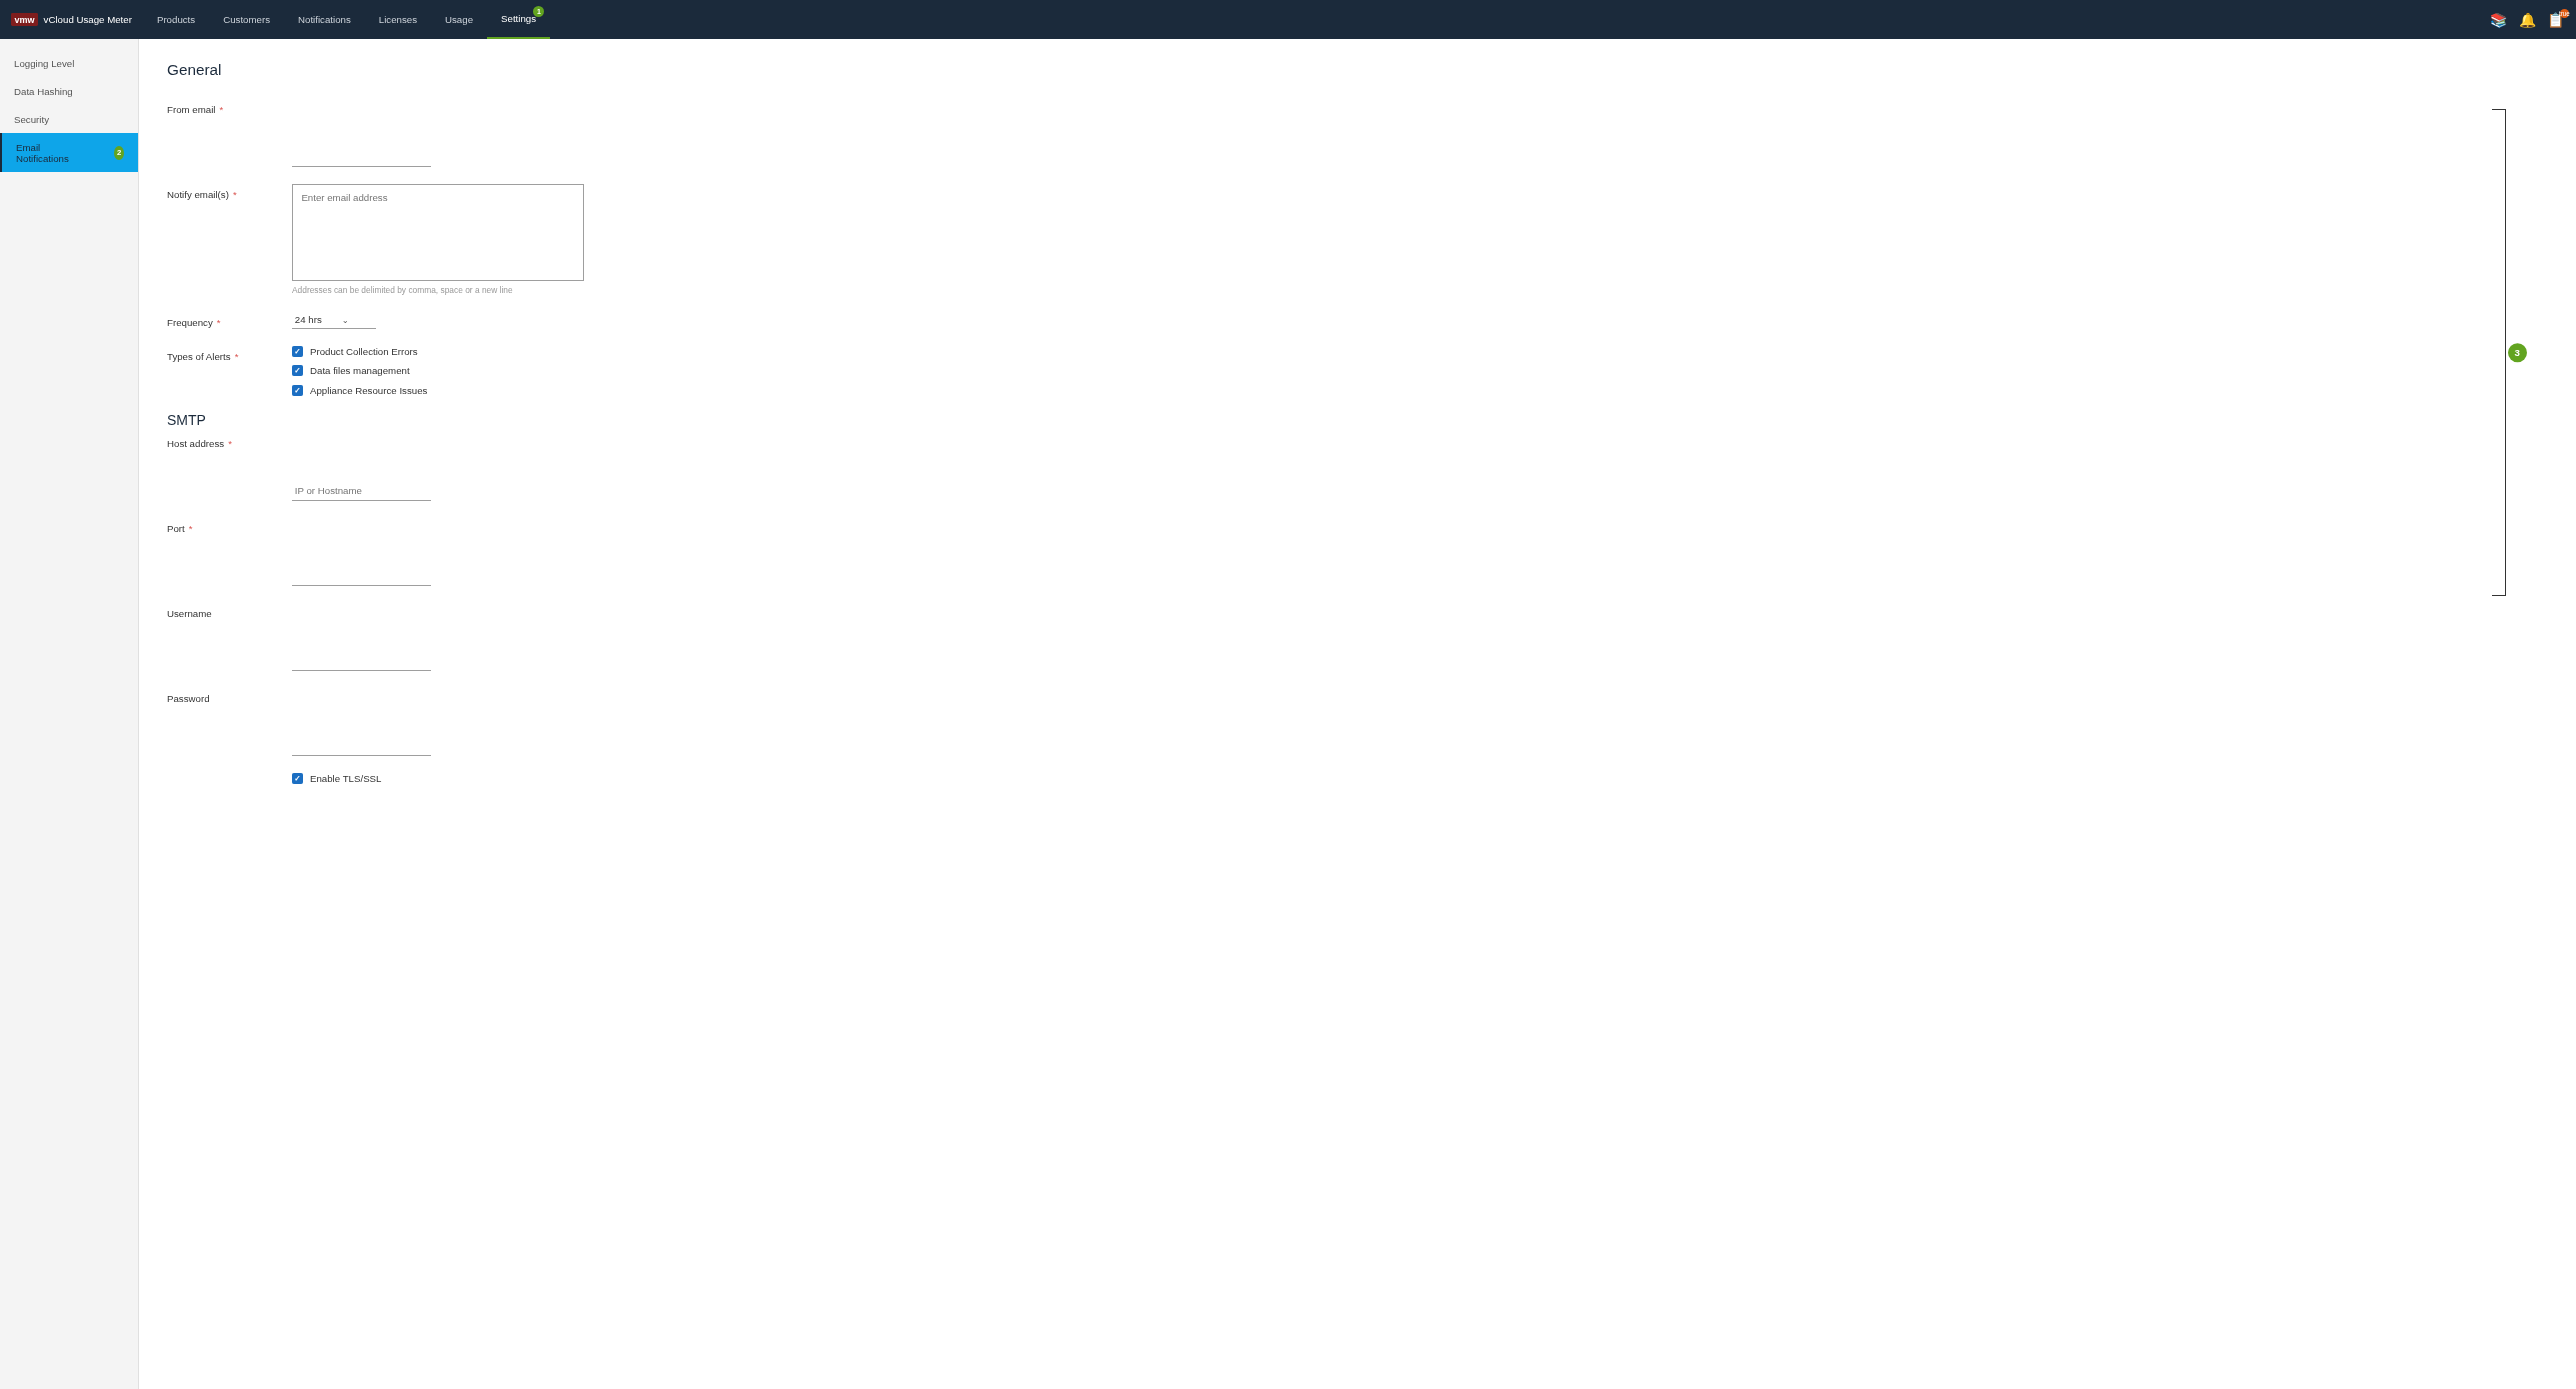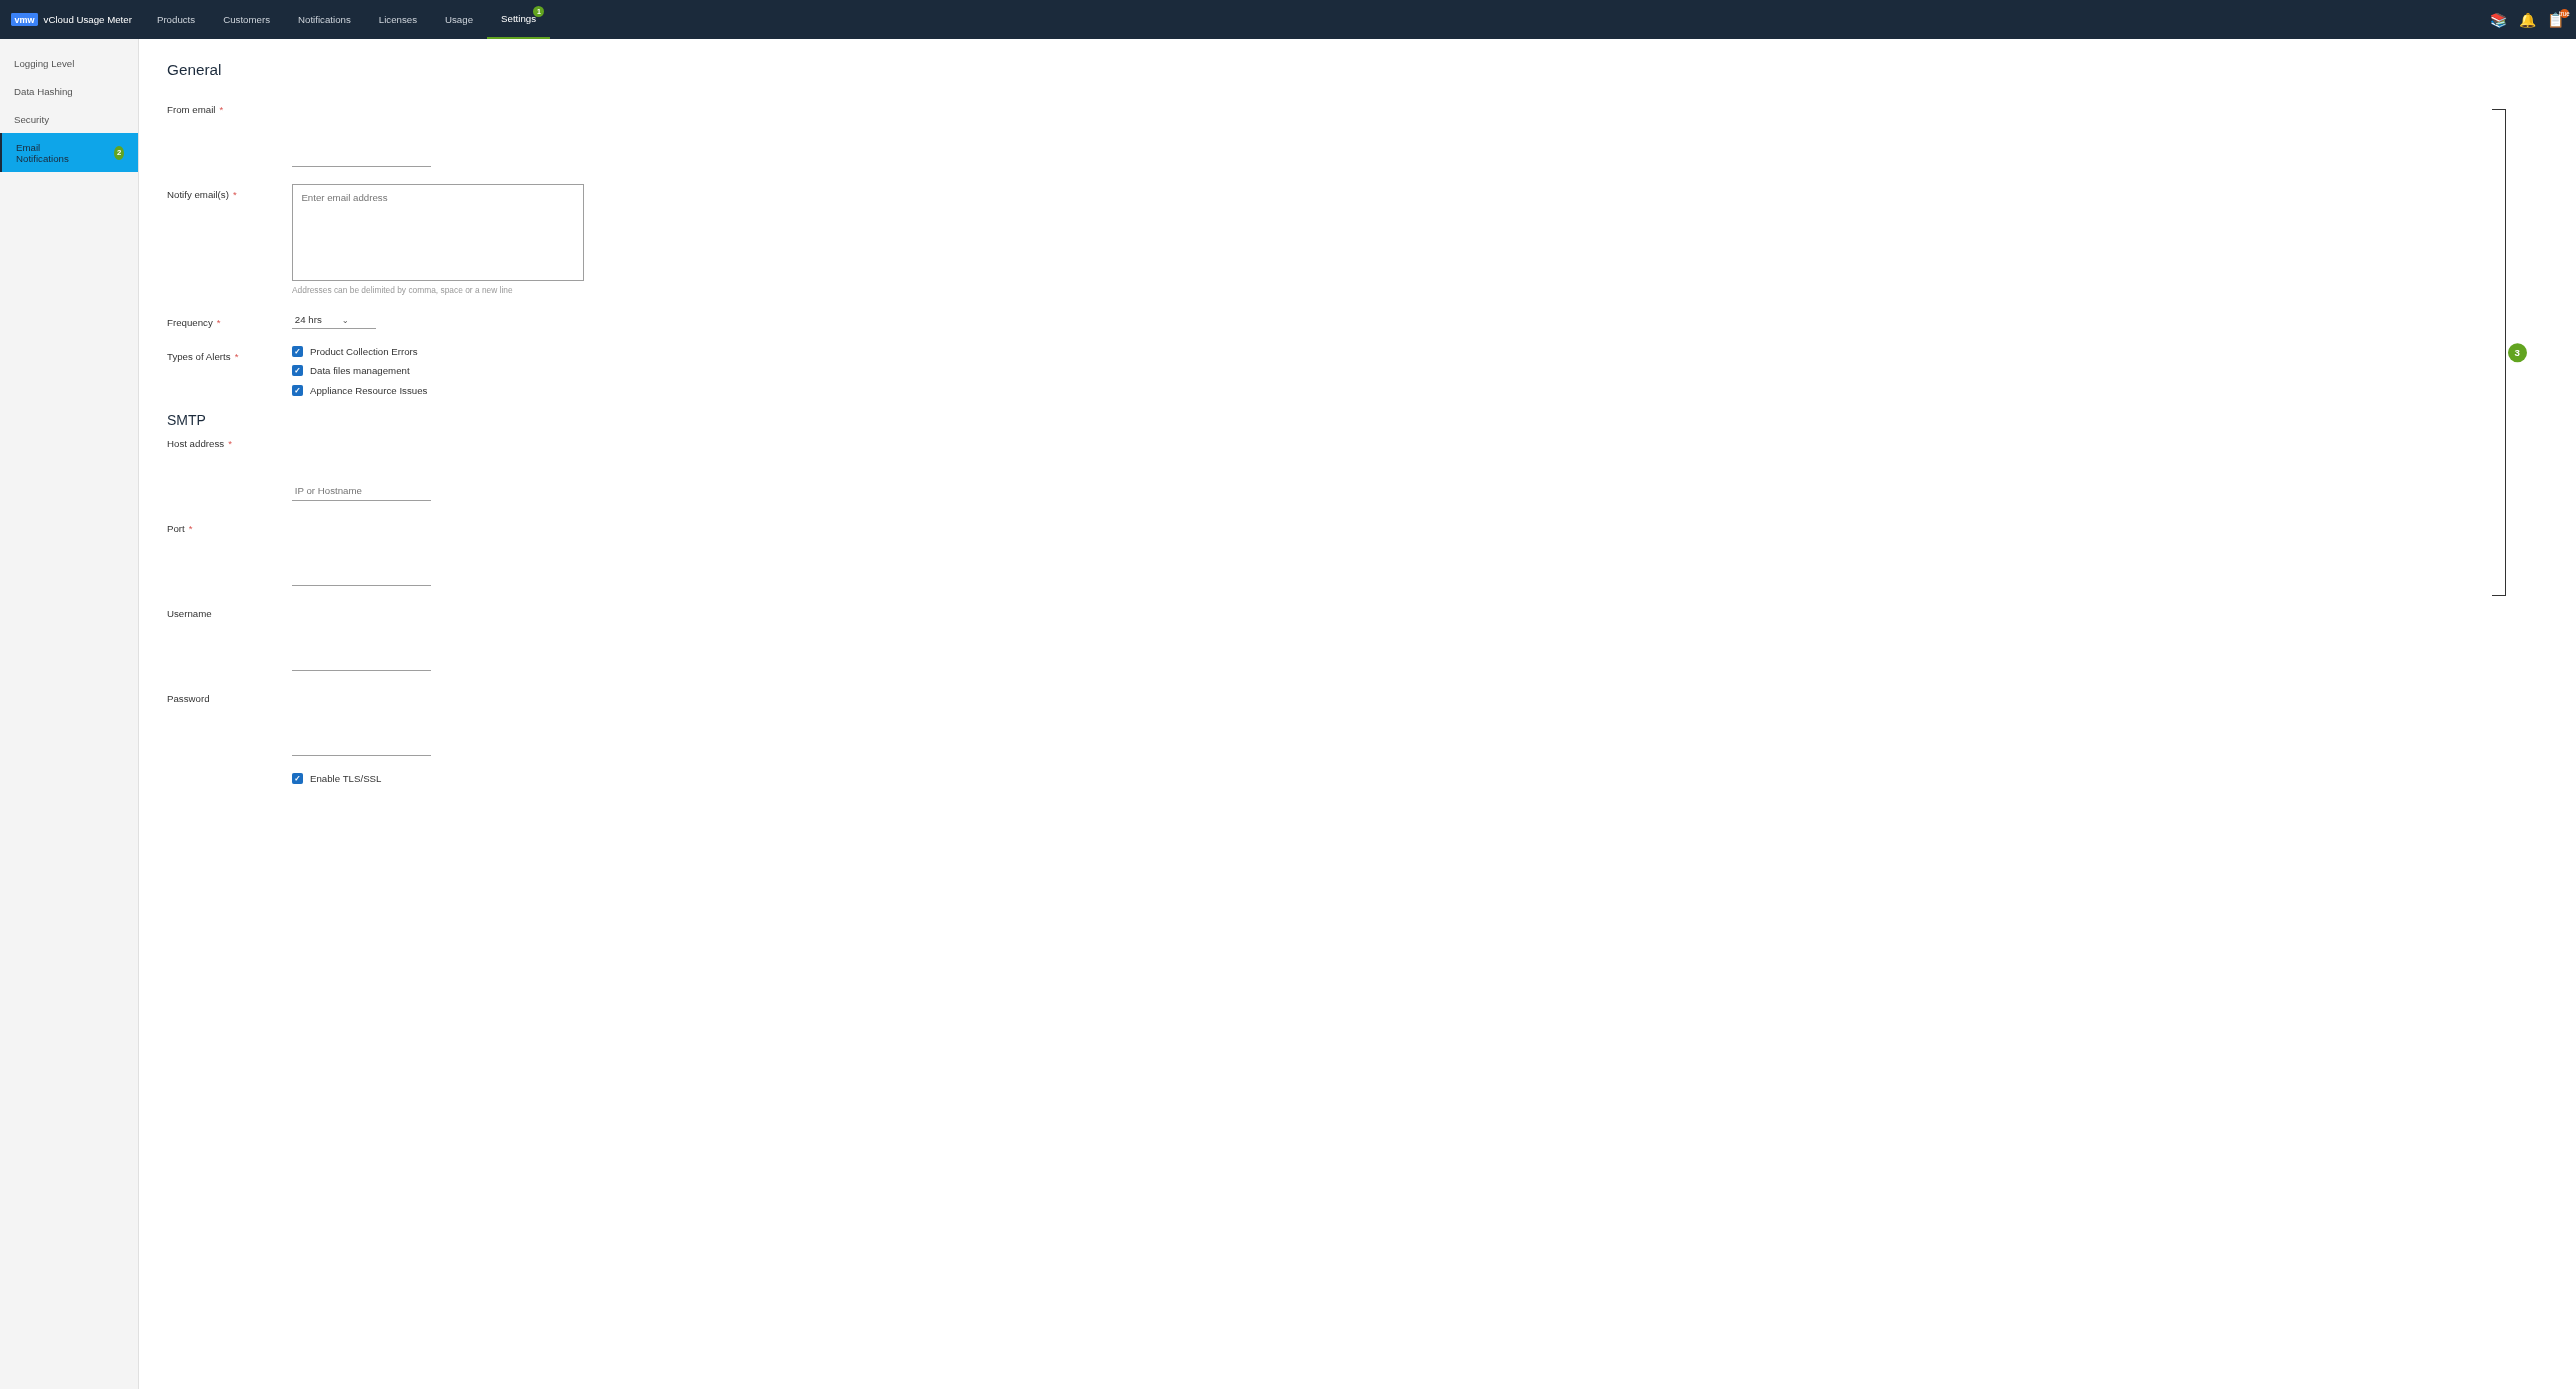--- a/index.html
+++ b/index.html
@@ -22,21 +22,21 @@
       background: #1b2a3b;
       padding: 0 11px;
       height: 100%;
       min-width: 125px;
     }
     .vmw-logo {
       color: #fff;
       font-weight: bold;
       font-size: 9px;
       margin-right: 5.6px;
-      background: #3b82f6;
+      background: #7f1d1d;
       padding: 1.4px 3.5px;
       border-radius: 1.4px;
     }
     .brand-title {
       color: #fff;
       font-size: 9.7px;
       font-weight: 500;
     }
     .nav-links {
       display: flex;

